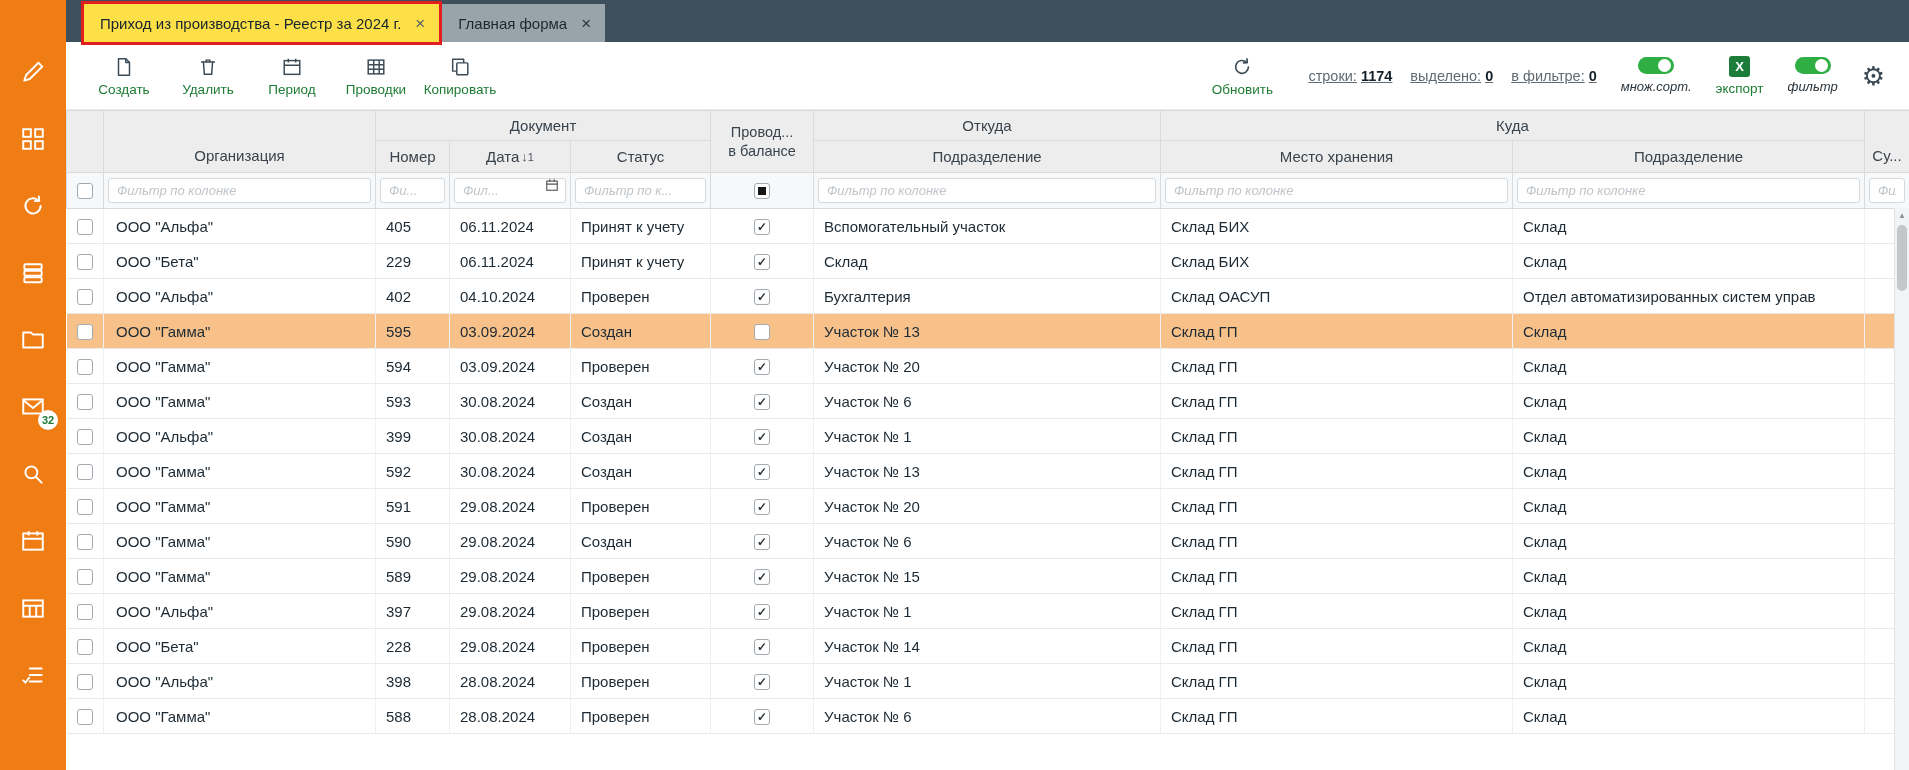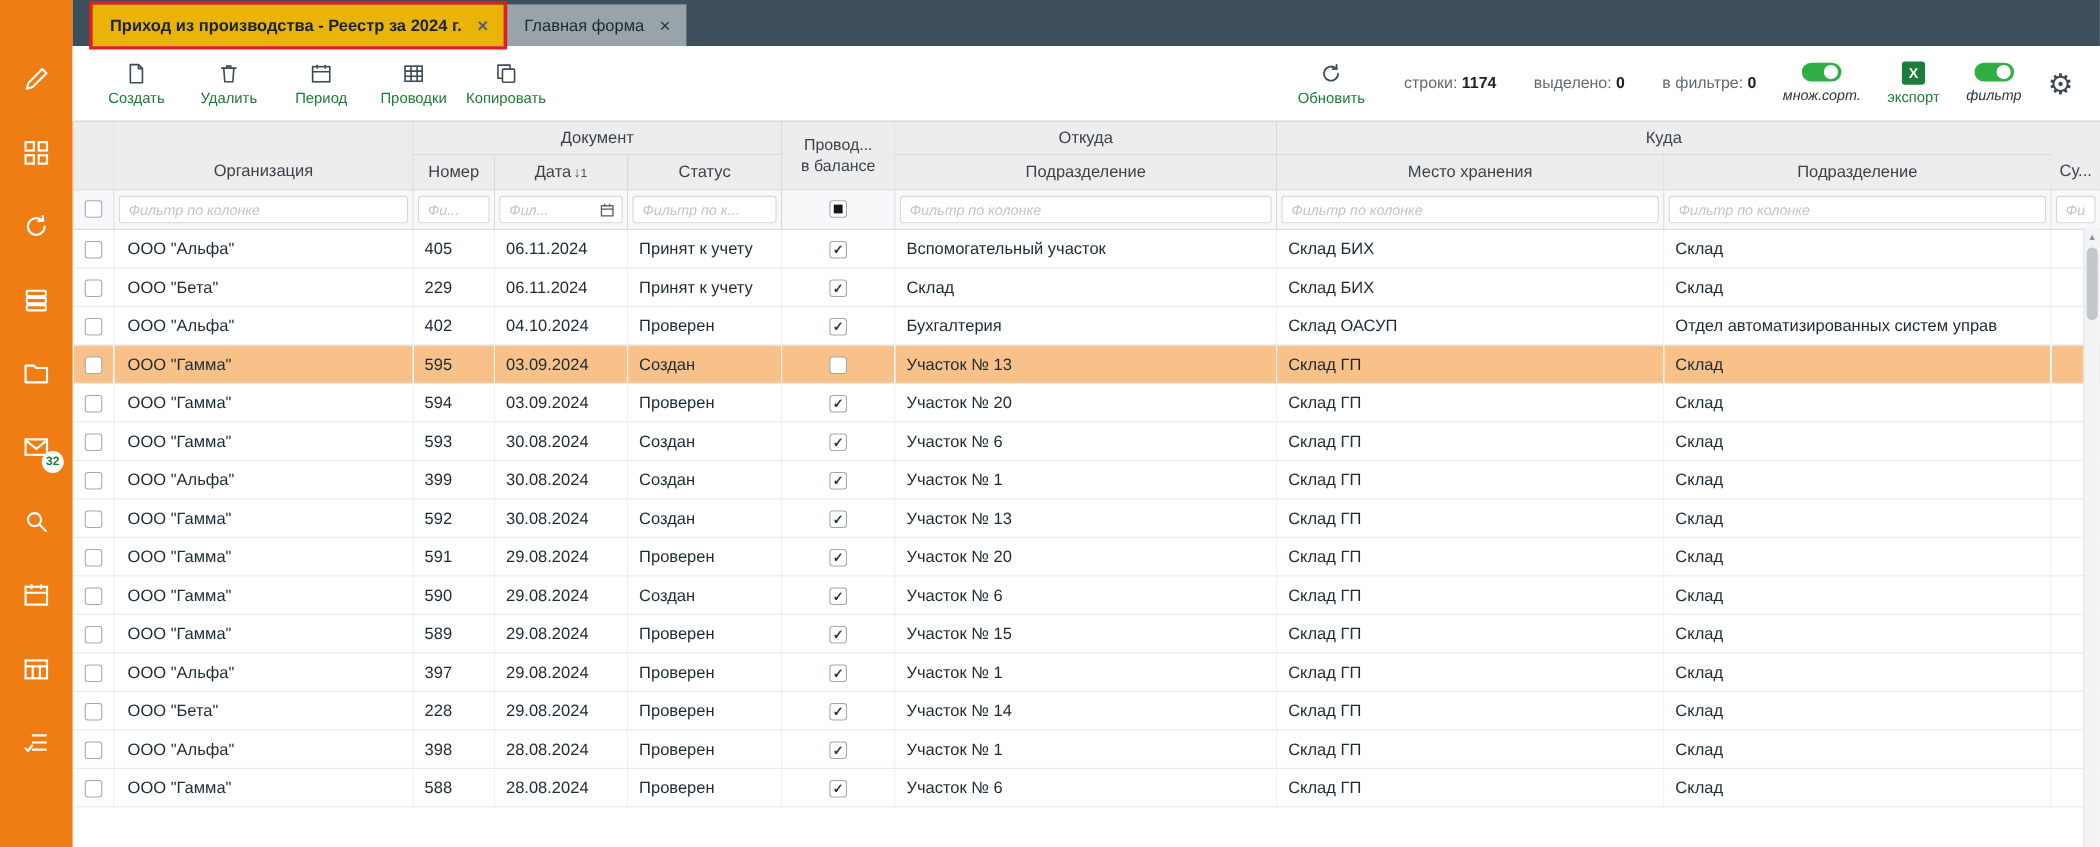--- a/index.html
+++ b/index.html
@@ -25,36 +25,36 @@
     display:flex;align-items:center;justify-content:center;}
 
   
   .main{flex:1;display:flex;flex-direction:column;min-width:0;}
 
   
   .tabstrip{height:42px;background:var(--tabstrip);display:flex;align-items:flex-end;
     padding-left:18px;flex:0 0 42px;}
   .tab{height:38px;display:flex;align-items:center;gap:14px;padding:0 14px 0 16px;
     font-size:15px;cursor:pointer;white-space:nowrap;}
-  .tab.active{background:#eab308;color:#17242e;outline:3px solid var(--highlight-red);z-index:2;font-weight:bold;}
+  .tab.active{background:#fde047;color:#17242e;outline:3px solid var(--highlight-red);z-index:2;}
   .tab.inactive{background:var(--inactive-tab);color:#1d272e;margin-left:3px;}
   .tab .close{font-size:17px;color:#55606a;line-height:1;cursor:pointer;}
   .tab.inactive .close{color:#2c353b;}
 
   
   .toolbar{height:68px;flex:0 0 68px;background:#fff;display:flex;align-items:center;
     padding:0 18px 0 16px;border-bottom:1px solid #ececee;}
   .tb-left{display:flex;align-items:center;}
   .tb-btn{min-width:84px;display:flex;flex-direction:column;align-items:center;gap:4px;
     cursor:pointer;padding:2px 4px 0 4px;}
   .tb-btn svg{width:22px;height:22px;}
   .tb-label{font-size:13.5px;color:var(--accent-green);}
   .tb-spacer{flex:1;}
   .tb-right{display:flex;align-items:center;gap:24px;margin-right:6px;}
-  .stats{display:flex;align-items:center;gap:34px;font-size:14.5px;color:var(--muted);}
+  .stats{display:flex;align-items:center;gap:18px;font-size:14.5px;color:var(--muted);text-decoration:underline;}
   .stat b{color:#131f29;margin-left:4px;}
   .toggle-block{display:flex;flex-direction:column;align-items:center;gap:5px;cursor:pointer;font-style:italic;}
   .toggle{width:36px;height:17px;border-radius:9px;background:#c3c9cd;position:relative;}
   .toggle.on{background:var(--toggle-green);}
   .toggle::after{content:"";position:absolute;top:2px;left:3px;width:13px;height:13px;
     border-radius:50%;background:#fff;}
   .toggle.on::after{left:auto;right:3px;}
   .toggle-label{font-size:13px;color:#2a343c;}
   .export-block{display:flex;flex-direction:column;align-items:center;gap:4px;cursor:pointer;}
   .xlsx{width:21px;height:21px;border-radius:3px;background:var(--excel-green);color:#fff;
@@ -74,21 +74,21 @@
   tr.gr-row th{height:30px;}
   tr.col-row th{height:32px;}
   th.rspan{vertical-align:bottom;padding-bottom:8px;}
   th.posted-h{vertical-align:middle;line-height:1.25;font-size:14.5px;}
   .dz{display:flex;align-items:center;justify-content:center;gap:2px;}
   .sort{color:#4a545c;font-size:13px;}
   .sort .n{font-size:11px;}
 
   tr.filter-row td{background:#f7f8f9;border:1px solid var(--border);height:36px;
     padding:0 4px;overflow:hidden;}
-  .fwrap{position:relative;display:flex;align-items:center;}
+  .fwrap{position:relative;display:flex;align-items:flex-start;}
   .finput{width:100%;height:25px;border:1px solid #d5d9dc;border-radius:3px;background:#fff;
     padding:0 8px;font-size:13px;font-family:"Liberation Sans",sans-serif;color:#333;}
   .finput::placeholder{color:var(--placeholder);font-style:italic;}
   .fwrap svg.cal{position:absolute;right:7px;width:14px;height:14px;pointer-events:none;}
   .center{text-align:center;}
 
   .cb{width:16px;height:16px;border:1.5px solid #a2aab1;border-radius:3px;background:#fff;
     display:inline-flex;align-items:center;justify-content:center;vertical-align:middle;cursor:pointer;}
   .cb.checked::after{content:"✓";font-size:12px;font-weight:bold;color:#2b333a;line-height:1;}
   .cb.ind::after{content:"";width:8px;height:8px;background:#161616;}

